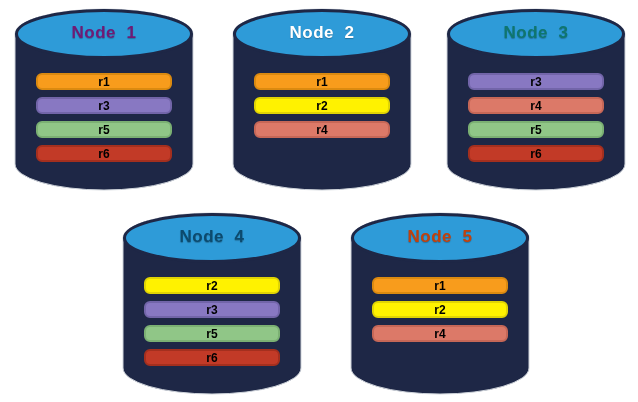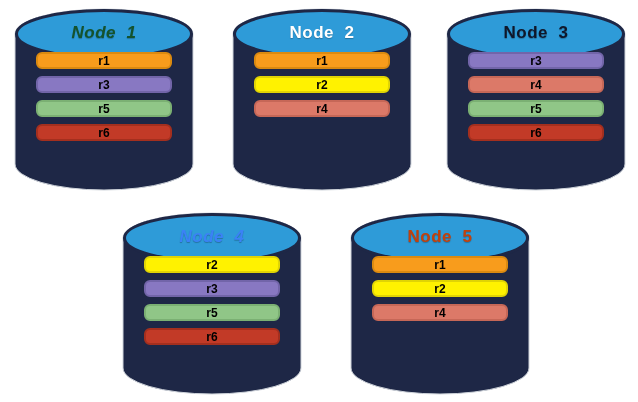--- a/index.html
+++ b/index.html
@@ -35,21 +35,21 @@
     color: #ffffff;
     font-size: 17px;
     font-weight: bold;
     white-space: pre;
     letter-spacing: 0.5px;
     text-shadow: 0 1px 1px rgba(0,0,0,0.25);
   }
   .bars {
     position: absolute;
     left: 22px;
-    top: 44px;
+    top: 65px;
     width: 136px;
   }
   .bar {
     box-sizing: border-box;
     width: 136px;
     height: 17px;
     margin-bottom: 7px;
     border-radius: 6px;
     border: 2px solid transparent;
     display: flex;
@@ -65,21 +65,21 @@
 </style>
 </head>
 <body>
 
 <div id="diagram-canvas" style="background: rgb(255, 255, 255);">
     <div class="node" style="left: 14px; top: 8px;">
       <svg width="180" height="184" viewBox="0 0 180 184">
         <path d="M1,26 A89,25 0 0 1 179,26 L179,156 A89,26 0 0 1 1,156 Z" fill="#1E2746" stroke="#CFD4DB" stroke-width="1"></path>
         <ellipse cx="90" cy="26" rx="87.5" ry="23.5" fill="#2E9BD8" stroke="#1E2746" stroke-width="3"></ellipse>
       </svg>
-      <div class="node-title" style="color: #14532d; font-style: italic;">Node  1</div>
+      <div class="node-title" style="color: #701a75;">Node  1</div>
       <div class="bars">
         <div class="bar" style="background: rgb(248, 156, 28); border-color: rgb(219, 138, 16);">
           <span style="color: rgb(0, 0, 0);">r1</span>
         </div>
         <div class="bar" style="background: rgb(136, 120, 194); border-color: rgb(114, 101, 169);">
           <span style="color: rgb(0, 0, 0);">r3</span>
         </div>
         <div class="bar" style="background: rgb(144, 198, 135); border-color: rgb(123, 176, 115);">
           <span style="color: rgb(0, 0, 0);">r5</span>
         </div>
@@ -104,42 +104,42 @@
         <div class="bar" style="background: rgb(220, 121, 104); border-color: rgb(198, 103, 87);">
           <span style="color: rgb(0, 0, 0);">r4</span>
         </div>
       </div>
     </div>
     <div class="node" style="left: 446px; top: 8px;">
       <svg width="180" height="184" viewBox="0 0 180 184">
         <path d="M1,26 A89,25 0 0 1 179,26 L179,156 A89,26 0 0 1 1,156 Z" fill="#1E2746" stroke="#CFD4DB" stroke-width="1"></path>
         <ellipse cx="90" cy="26" rx="87.5" ry="23.5" fill="#2E9BD8" stroke="#1E2746" stroke-width="3"></ellipse>
       </svg>
-      <div class="node-title" style="color: #0f172a; text-align: center;">Node  3</div>
+      <div class="node-title" style="color: #0f766e; text-align: center;">Node  3</div>
       <div class="bars">
         <div class="bar" style="background: rgb(136, 120, 194); border-color: rgb(114, 101, 169);">
           <span style="color: rgb(0, 0, 0);">r3</span>
         </div>
         <div class="bar" style="background: rgb(220, 121, 104); border-color: rgb(198, 103, 87);">
           <span style="color: rgb(0, 0, 0);">r4</span>
         </div>
         <div class="bar" style="background: rgb(144, 198, 135); border-color: rgb(123, 176, 115);">
           <span style="color: rgb(0, 0, 0);">r5</span>
         </div>
         <div class="bar" style="background: rgb(194, 58, 39); border-color: rgb(164, 47, 30);">
           <span style="color: rgb(0, 0, 0);">r6</span>
         </div>
       </div>
     </div>
     <div class="node" style="left: 122px; top: 212px;">
       <svg width="180" height="184" viewBox="0 0 180 184">
         <path d="M1,26 A89,25 0 0 1 179,26 L179,156 A89,26 0 0 1 1,156 Z" fill="#1E2746" stroke="#CFD4DB" stroke-width="1"></path>
         <ellipse cx="90" cy="26" rx="87.5" ry="23.5" fill="#2E9BD8" stroke="#1E2746" stroke-width="3"></ellipse>
       </svg>
-      <div class="node-title" style="color: #3b82f6; font-style: italic;">Node  4</div>
+      <div class="node-title" style="color: #0c4a6e;">Node  4</div>
       <div class="bars">
         <div class="bar" style="background: rgb(255, 242, 0); border-color: rgb(224, 212, 4);">
           <span style="color: rgb(0, 0, 0);">r2</span>
         </div>
         <div class="bar" style="background: rgb(136, 120, 194); border-color: rgb(114, 101, 169);">
           <span style="color: rgb(0, 0, 0);">r3</span>
         </div>
         <div class="bar" style="background: rgb(144, 198, 135); border-color: rgb(123, 176, 115);">
           <span style="color: rgb(0, 0, 0);">r5</span>
         </div>

